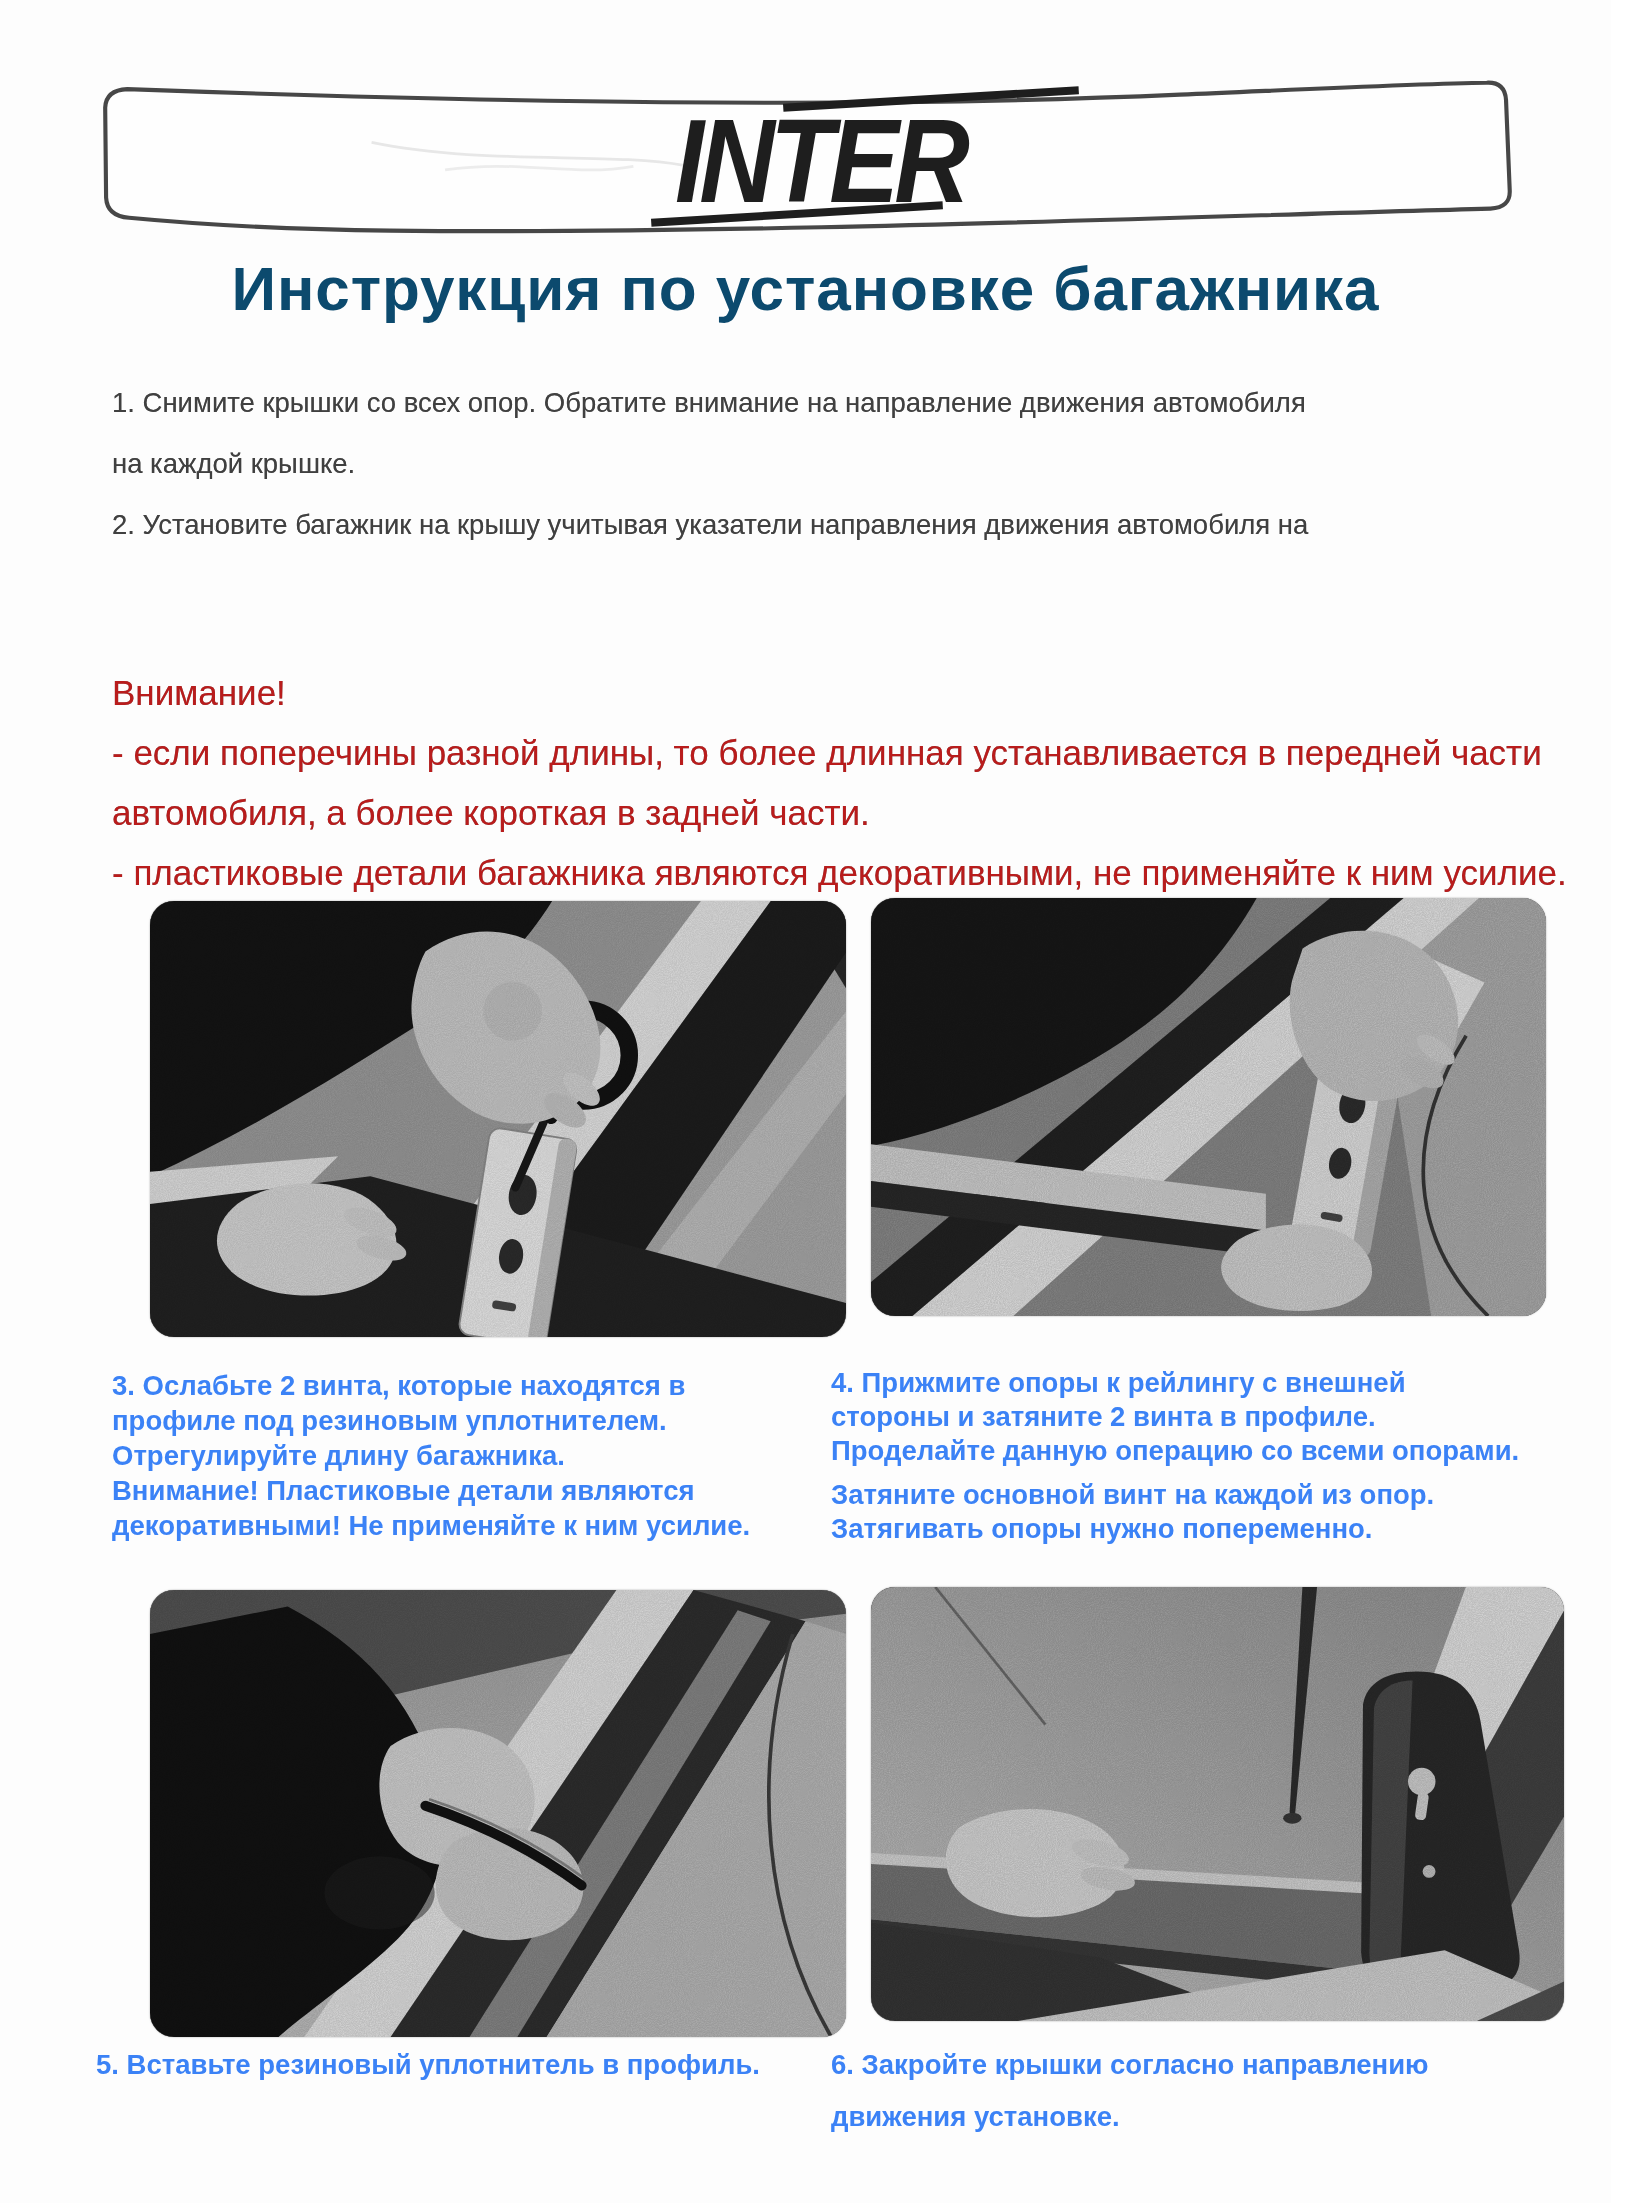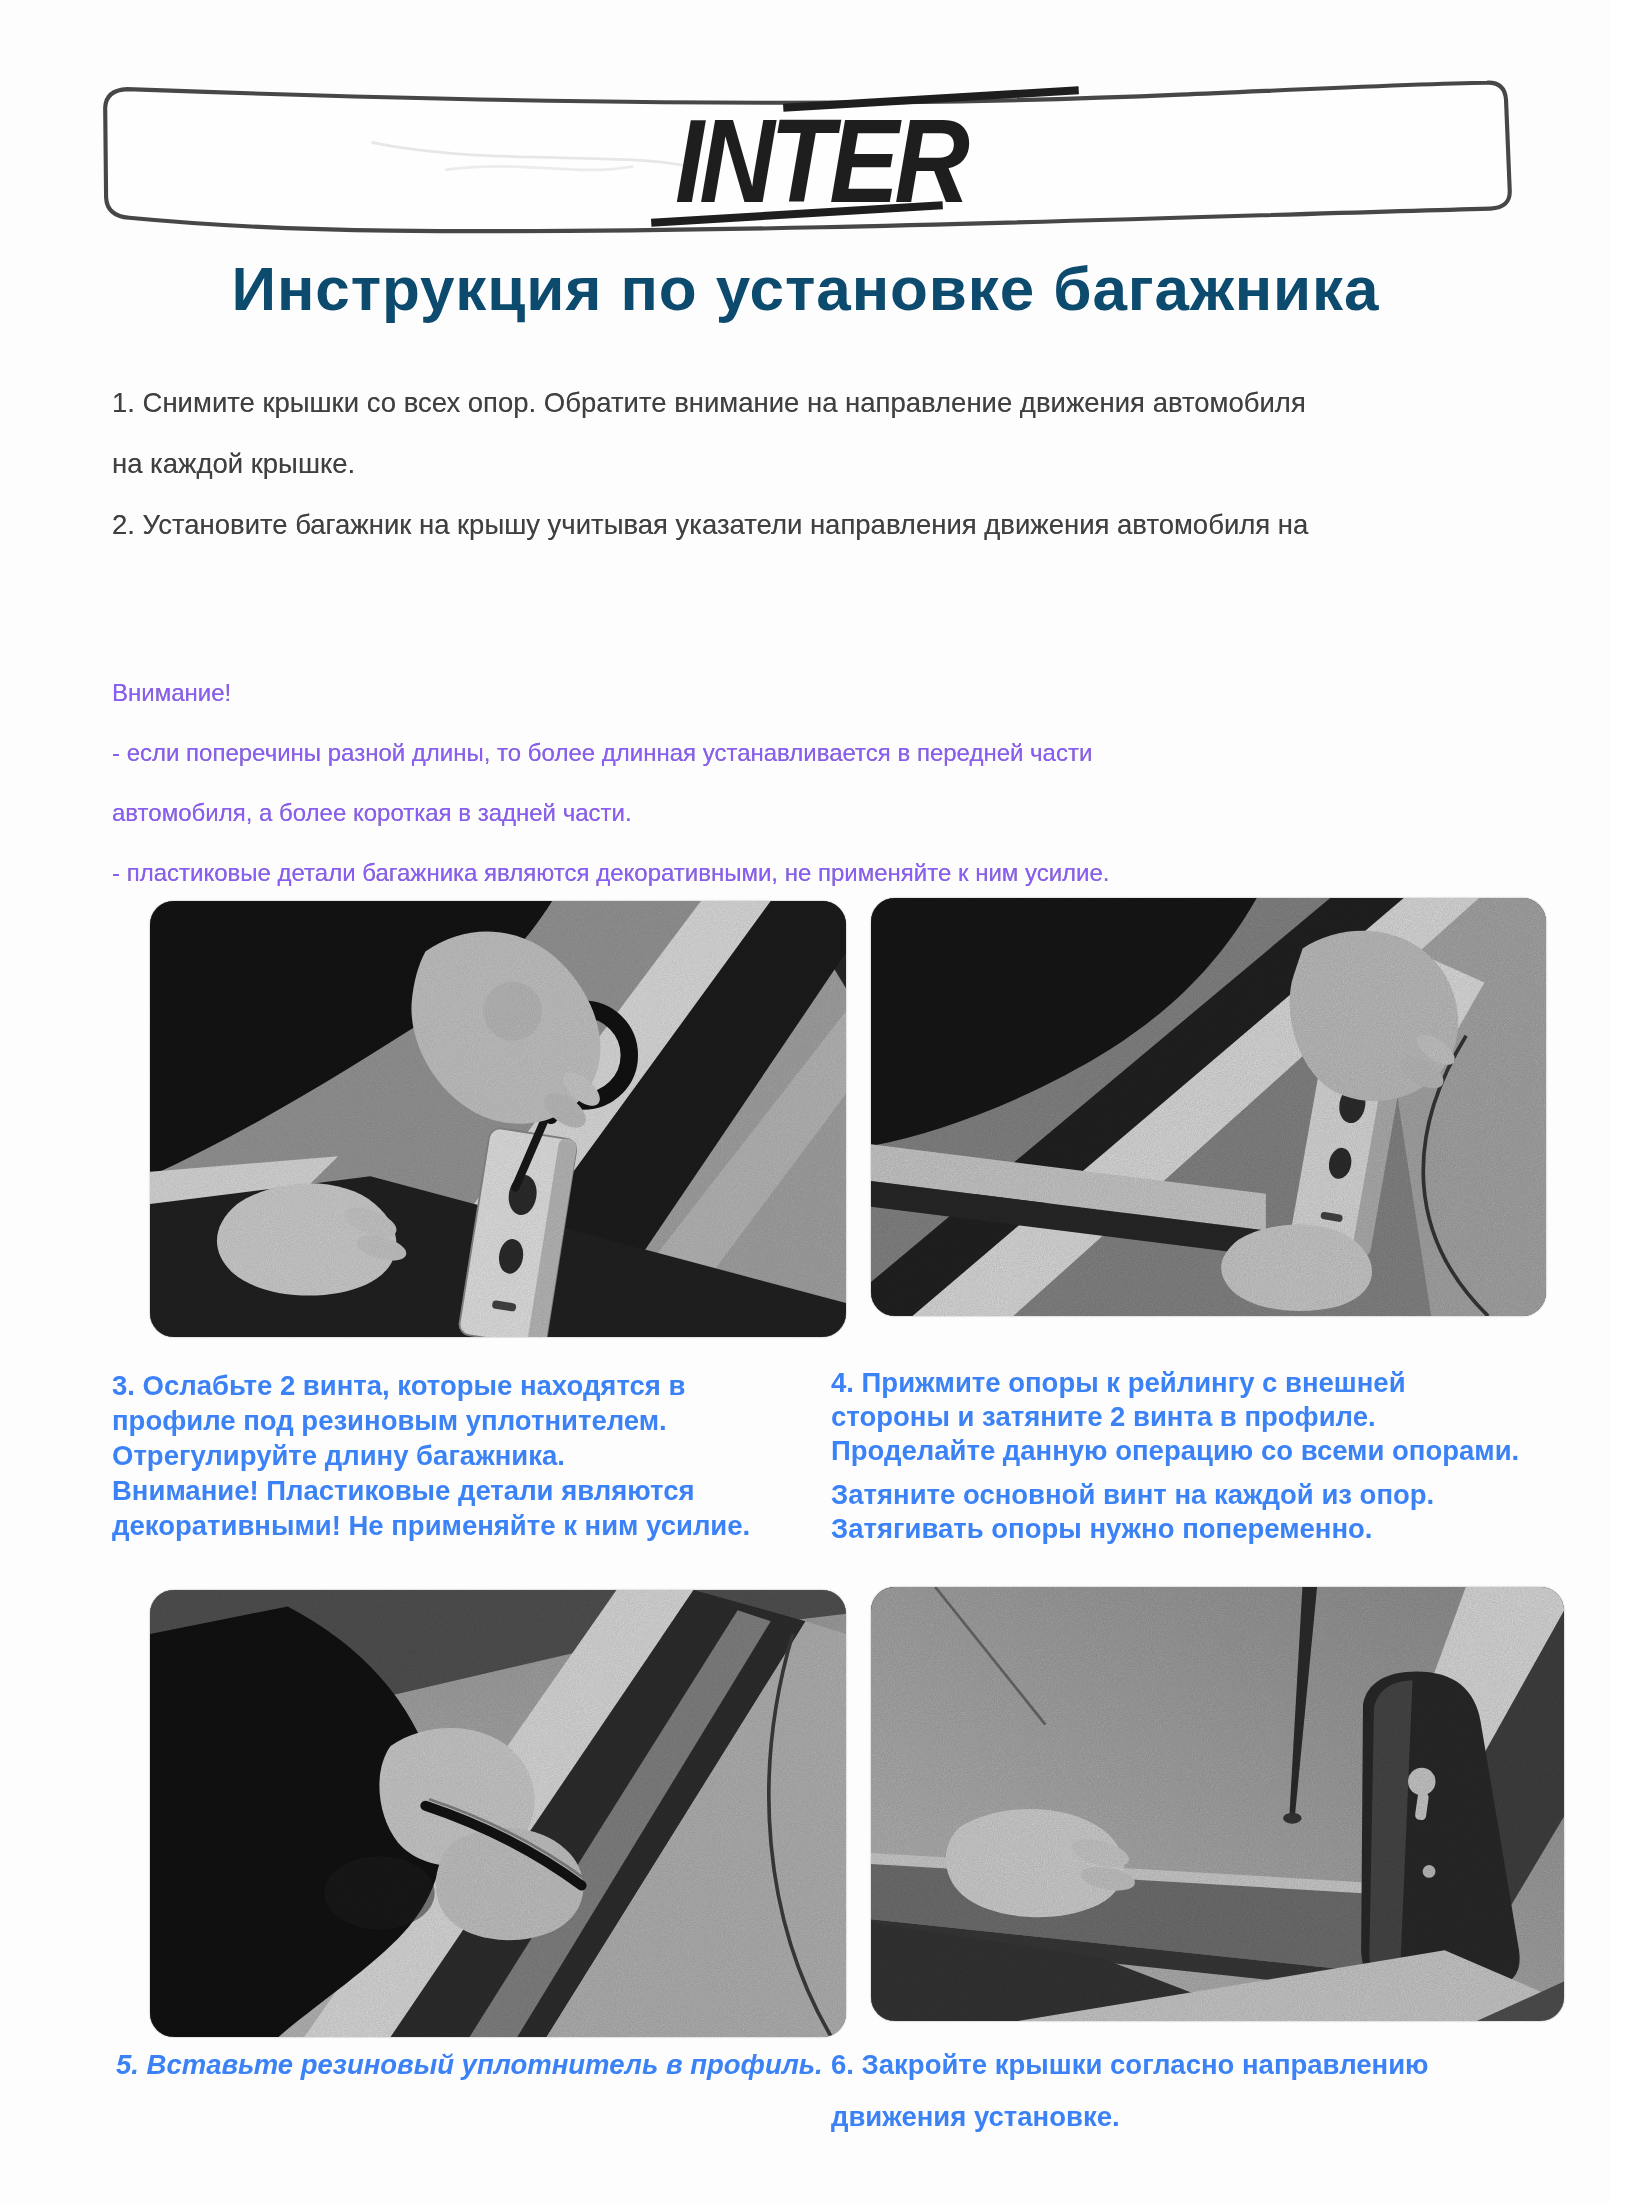--- a/index.html
+++ b/index.html
@@ -18,39 +18,39 @@
   .logo-bar{position:absolute;background:#1e1e1e;height:8.3px;transform:rotate(-3.4deg);}
   .logo-bar-top{left:108px;top:-1.8px;width:296px;}
   .logo-bar-bottom{left:-24px;bottom:9.2px;width:292px;}
   
   .title{
     position:absolute;left:0;right:0;top:253px;margin:0;text-align:center;
     font-size:62px;font-weight:bold;letter-spacing:0.9px;color:#0c4a6e;
   }
   
   .intro{position:absolute;left:112px;top:372px;font-size:27.5px;line-height:61px;color:#404040;}
-  .warning{position:absolute;left:112px;top:663px;font-size:24px;line-height:60px;color:#8b5cf6;}
+  .warning{position:absolute;left:112px;top:663px;font-size:35px;line-height:60px;color:#b91c1c;}
   .text-line{white-space:nowrap;text-shadow:0 0 0.5px rgba(0,0,0,.45);}
   
   .photo{
     position:absolute;border-radius:24px;overflow:hidden;background:#8e8e8e;
     box-shadow:inset 0 0 0 3.7px rgba(18,18,18,.85), 0 0 1.8px rgba(0,0,0,.4);
   }
   .photo svg{display:block;width:100%;height:100%;}
   #photo3{left:110px;top:886px;width:696px;height:436px;}
   #photo4{left:831px;top:883px;width:675px;height:418px;}
   #photo5{left:110px;top:1575px;width:696px;height:447px;}
   #photo6{left:831px;top:1572px;width:693px;height:434px;}
   
   .caption{position:absolute;font-size:27.5px;font-weight:bold;color:#3b82f6;}
   .cap-line{white-space:nowrap;}
   #caption3{left:112px;top:1368px;line-height:35px;}
   #caption4{left:831px;top:1366px;line-height:34px;}
   #caption4 .cap-line:nth-child(4){margin-top:10px;}
-  #caption5{left:116px;top:2046px;line-height:37px;font-style:italic;}
+  #caption5{left:96px;top:2046px;line-height:37px;}
   #caption6{left:831px;top:2039px;line-height:52px;}
   .defs-holder{position:absolute;width:0;height:0;overflow:hidden;}
 </style>
 </head>
 <body>
 
 <svg class="defs-holder" aria-hidden="true">
   <defs>
     <filter id="grain">
       <feTurbulence type="fractalNoise" baseFrequency="0.9" numOctaves="2" result="n"></feTurbulence>

